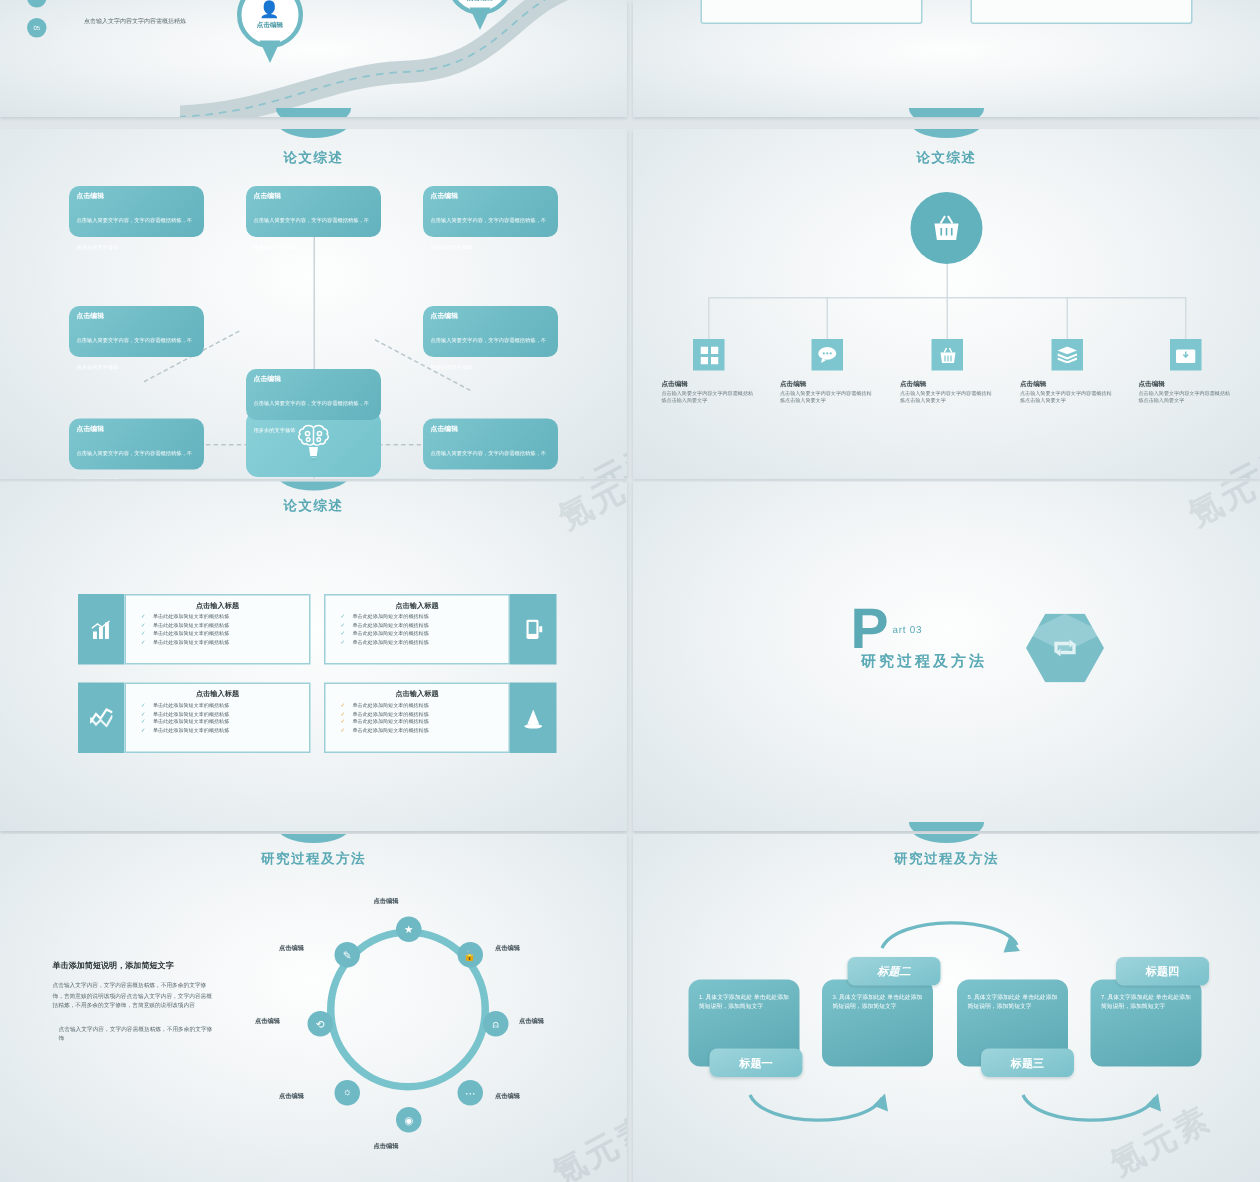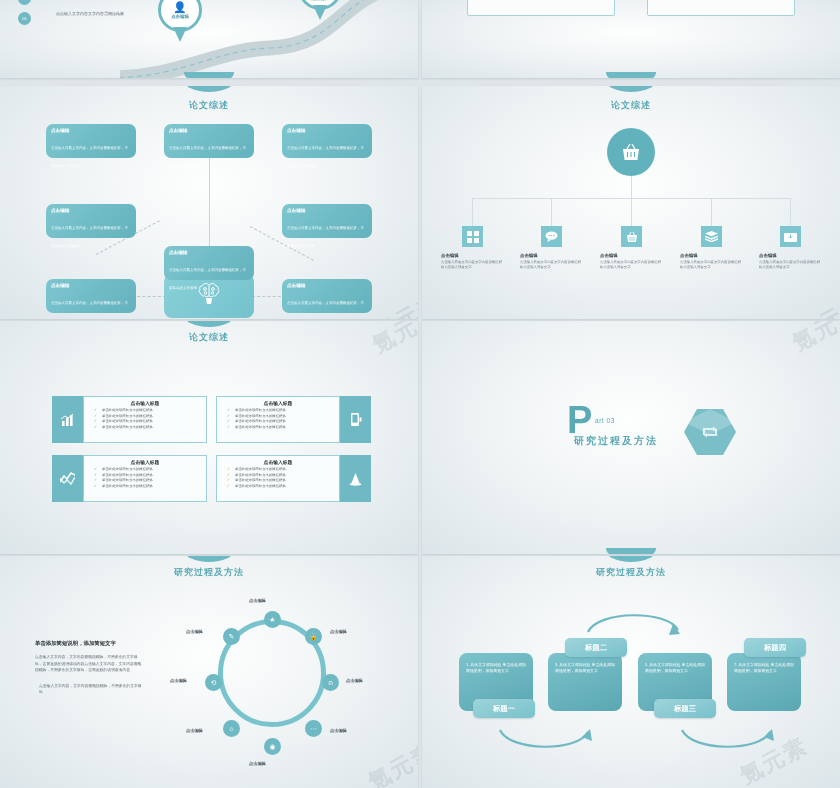--- a/index.html
+++ b/index.html
@@ -539,21 +539,21 @@
     </div>
     <div class="lbl" style="left:51px;top:143px;">标题一</div>
 
     <div class="step" style="left:126px;top:97px;">
       <p>
         <span>3.</span>
         <span>具体文字添加此处</span>
         <span>单击此处添加简短说明，添加简短文字</span>
       </p>
     </div>
-    <div class="lbl" style="left:143px;top:82px;">标题二</div>
+    <div class="lbl" style="left:143px;top:82px;font-style:italic;">标题二</div>
 
     <div class="step" style="left:216px;top:97px;">
       <p>
         <span>5.</span>
         <span>具体文字添加此处</span>
         <span>单击此处添加简短说明，添加简短文字</span>
       </p>
     </div>
     <div class="lbl" style="left:232px;top:143px;">标题三</div>
 

